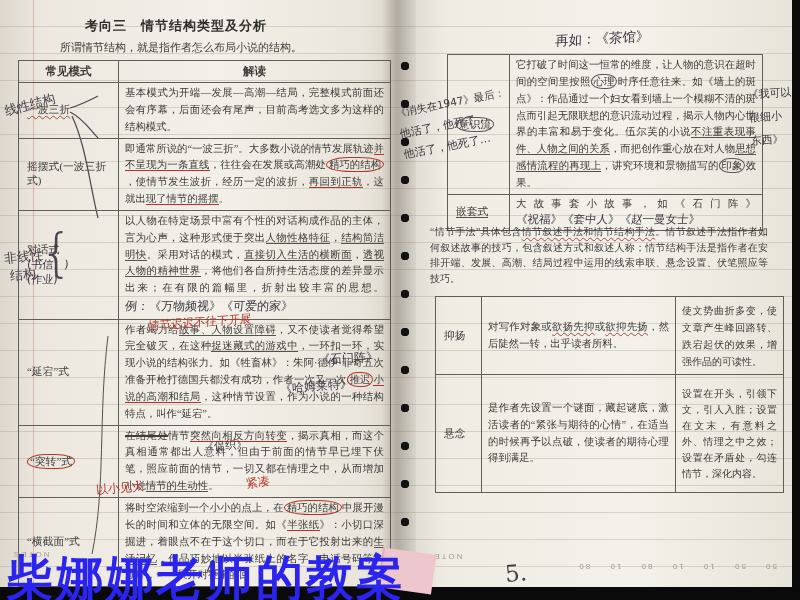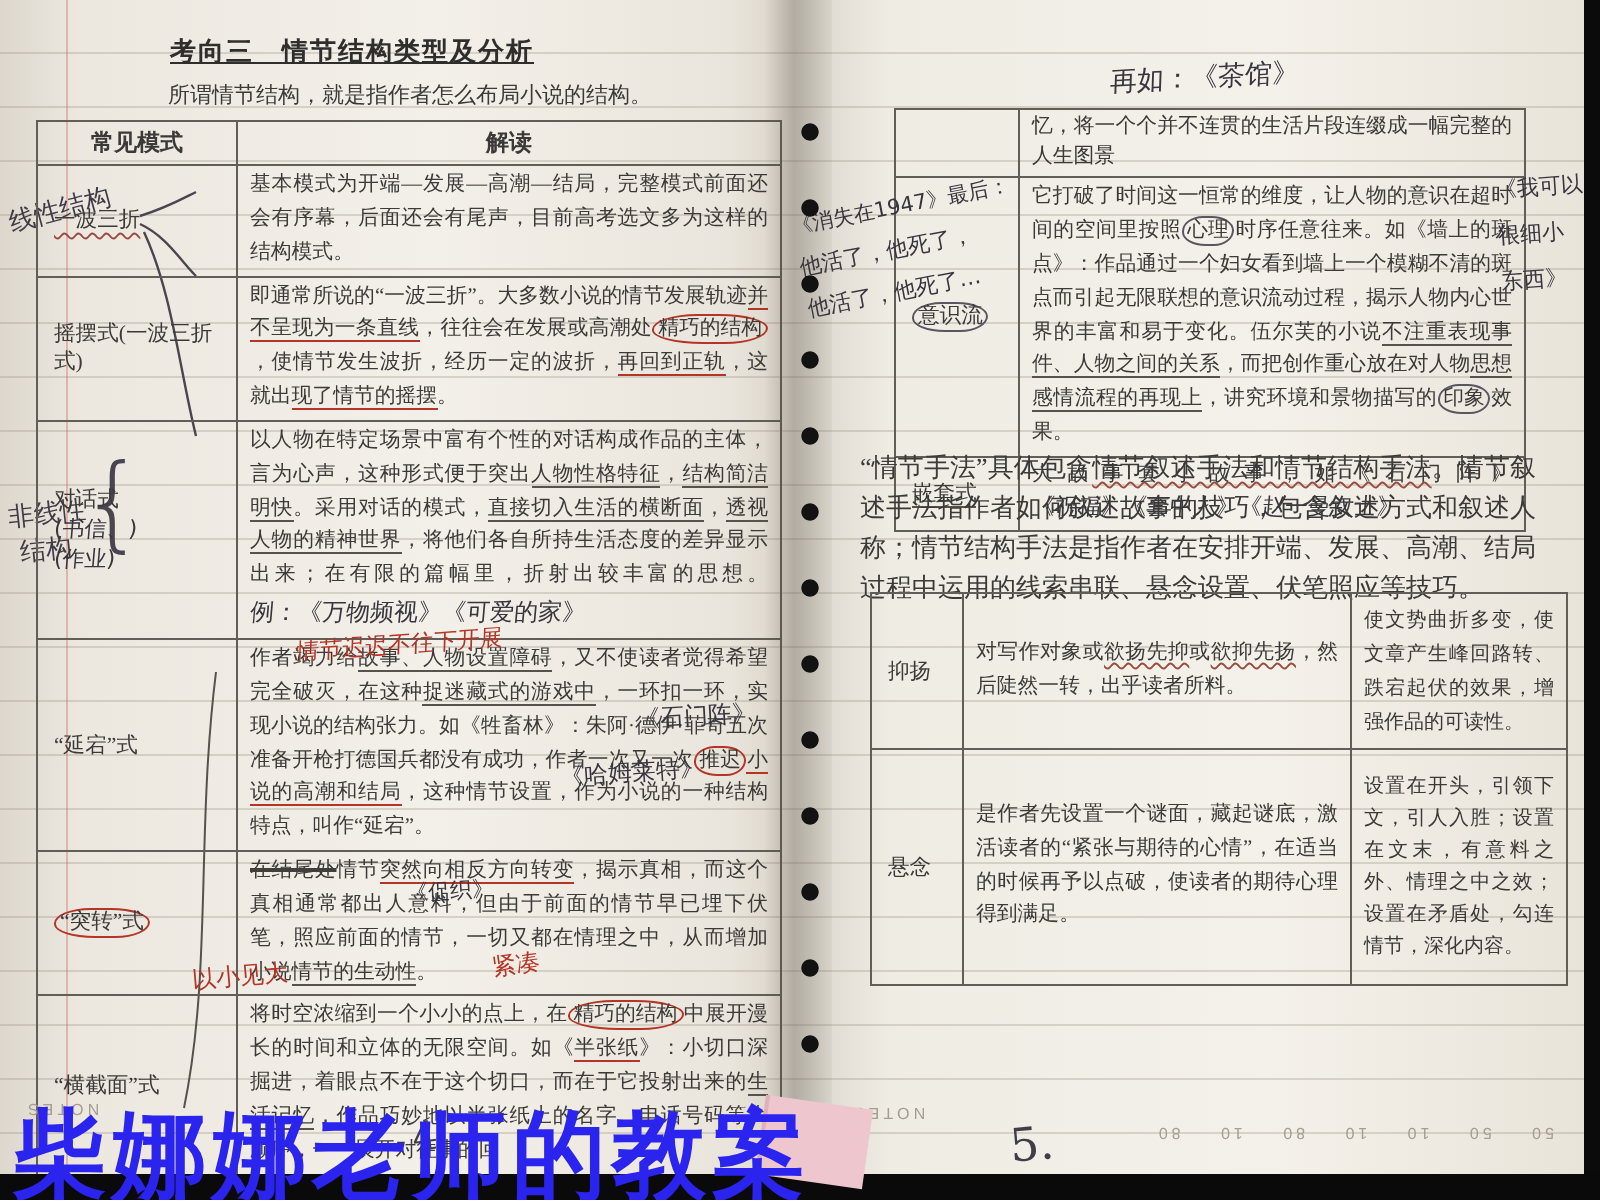--- a/index.html
+++ b/index.html
@@ -64,22 +64,22 @@
     font-family:"Liberation Sans",sans-serif;transform:scaleY(1.04);white-space:nowrap;}
   svg.sketch{position:absolute;pointer-events:none;}
 </style>
 </head>
 <body>
 
 <div class="page page-left">
   <div class="ruled"></div>
   <div class="red-margin" style="left:33px;"></div>
 
-  <div class="h1" style="left:85px;top:17px;text-decoration:underline;">考向三　情节结构类型及分析</div>
-  <div class="intro" style="left:84px;top:40px;">所谓情节结构，就是指作者怎么布局小说的结构。</div>
+  <div class="h1" style="left:85px;top:17px;">考向三　情节结构类型及分析</div>
+  <div class="intro" style="left:60px;top:40px;">所谓情节结构，就是指作者怎么布局小说的结构。</div>
 
   <div class="margin-note" style="left:4px;top:96px;transform:rotate(-15deg);">线性结构</div>
   <div class="margin-note" style="left:4px;top:248px;transform:rotate(-6deg);">非线性</div>
   <div class="margin-note" style="left:10px;top:266px;transform:rotate(-6deg);">结构</div>
   <div class="brace" style="left:40px;top:222px;">{</div>
   <svg class="sketch" width="90" height="480" style="left:28px;top:86px;">
     <path d="M42,22 C55,18 62,14 70,10" stroke="#4a4650" stroke-width="1.2" fill="none"></path>
     <path d="M42,26 C55,32 62,44 70,52" stroke="#4a4650" stroke-width="1.2" fill="none"></path>
     <path d="M44,30 C58,60 62,100 70,132" stroke="#4a4650" stroke-width="1.2" fill="none"></path>
     <path d="M80,250 C70,330 78,400 64,468" stroke="#55514c" stroke-width="1" fill="none"></path>
@@ -155,24 +155,20 @@
 
   <div class="hw-abs" style="left:158px;top:30px;font-size:13.5px;transform:rotate(-3deg) skewX(-5deg);">再如：《茶馆》</div>
 
   <div style="position:absolute;left:50px;top:54px;width:315px;">
     <table style="width:315px;">
       <colgroup>
           <col style="width:62px;">
           <col style="width:253px;">
         </colgroup>
       <tbody>
-          <tr style="height:24px;">
-        <td class="namecol"></td>
-        <td class="desc" style="line-height:1.4;"><span>忆，将一个个并不连贯的生活片段连缀成一幅完整的人生图景</span></td>
-      </tr>
       <tr style="height:104px;">
         <td class="namecol"><span class="circ circ-dark">意识流</span></td>
         <td class="desc">
           <span>它打破了时间这一恒常的维度，让人物的意识在超时间的空间里按照</span><span class="circ circ-dark">心理</span><span>时序任意往来。如《墙上的斑点》：作品通过一个妇女看到墙上一个模糊不清的斑点而引起无限联想的意识流动过程，揭示人物内心世界的丰富和易于变化。伍尔芙的小说</span><span class="u">不注重表现事件、人物之间的关系</span><span>，而把创作重心放在对人物</span><span class="u">思想感情流程的再现上</span><span>，讲究环境和景物描写的</span><span class="circ circ-dark">印象</span><span>效果。</span>
         </td>
       </tr>
       <tr style="height:28px;">
         <td class="namecol"><span class="u">嵌套式</span></td>
         <td class="desc" style="line-height:1.4;">
           <span>大故事套小故事，如《石门阵》</span>
@@ -189,21 +185,21 @@
     <div class="hw-abs" style="position:static;font-size:11px;margin-top:6px;">他活了，他死了…</div>
   </div>
 
   <div style="position:absolute;left:352px;top:86px;transform:rotate(-4deg);">
     <div class="hw-abs" style="position:static;font-size:11px;">《我可以</div>
     <div class="hw-abs" style="position:static;font-size:11px;margin-top:8px;">很细小</div>
     <div class="hw-abs" style="position:static;font-size:11px;margin-top:8px;">东西》</div>
   </div>
 
 
-  <div class="intro" style="left:33px;top:224px;width:338px;font-size:13px;line-height:1.55;text-align:justify;">
+  <div class="intro" style="left:33px;top:224px;width:338px;font-size:10px;line-height:1.55;text-align:justify;">
     <span>“情节手法”具体包含</span><span class="wavy">情节叙述手法和情节结构手法</span><span>。情节叙述手法指作者如何叙述故事的技巧，包含叙述方式和叙述人称；情节结构手法是指作者在安排开端、发展、高潮、结局过程中运用的线索串联、悬念设置、伏笔照应等技巧。</span>
   </div>
 
   <div style="position:absolute;left:38px;top:296px;width:348px;">
     <table style="width:348px;">
       <colgroup>
           <col style="width:46px;">
           <col style="width:194px;">
           <col style="width:108px;">
         </colgroup>

